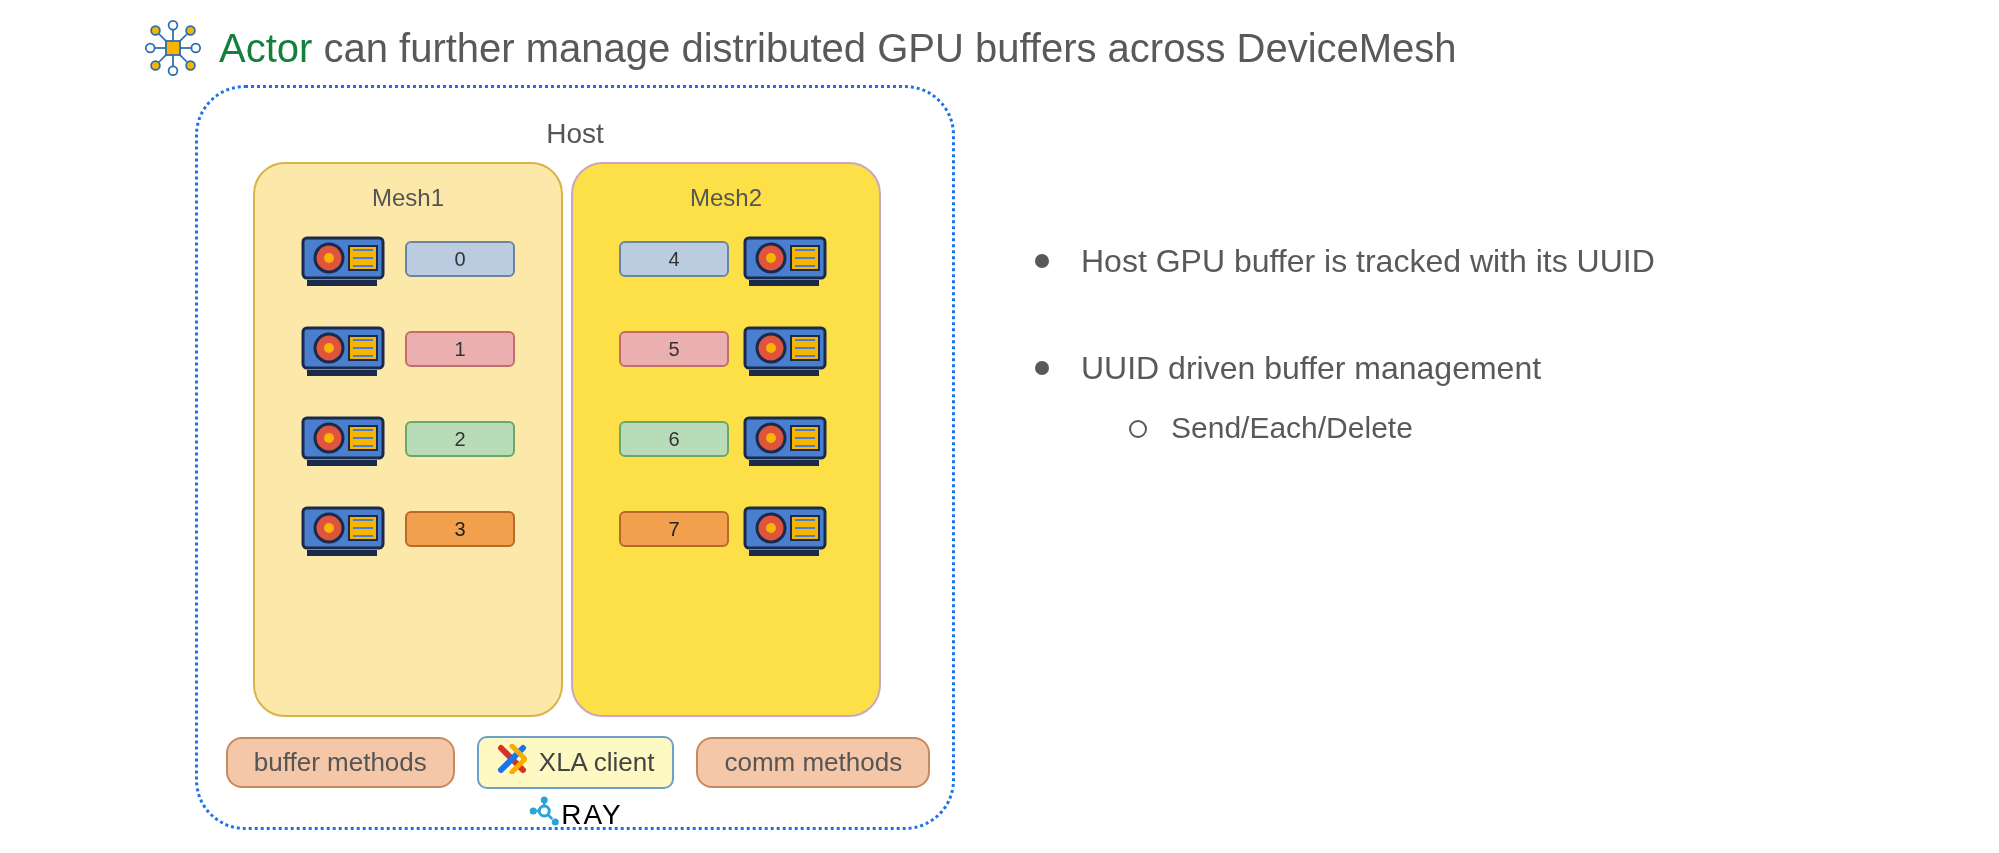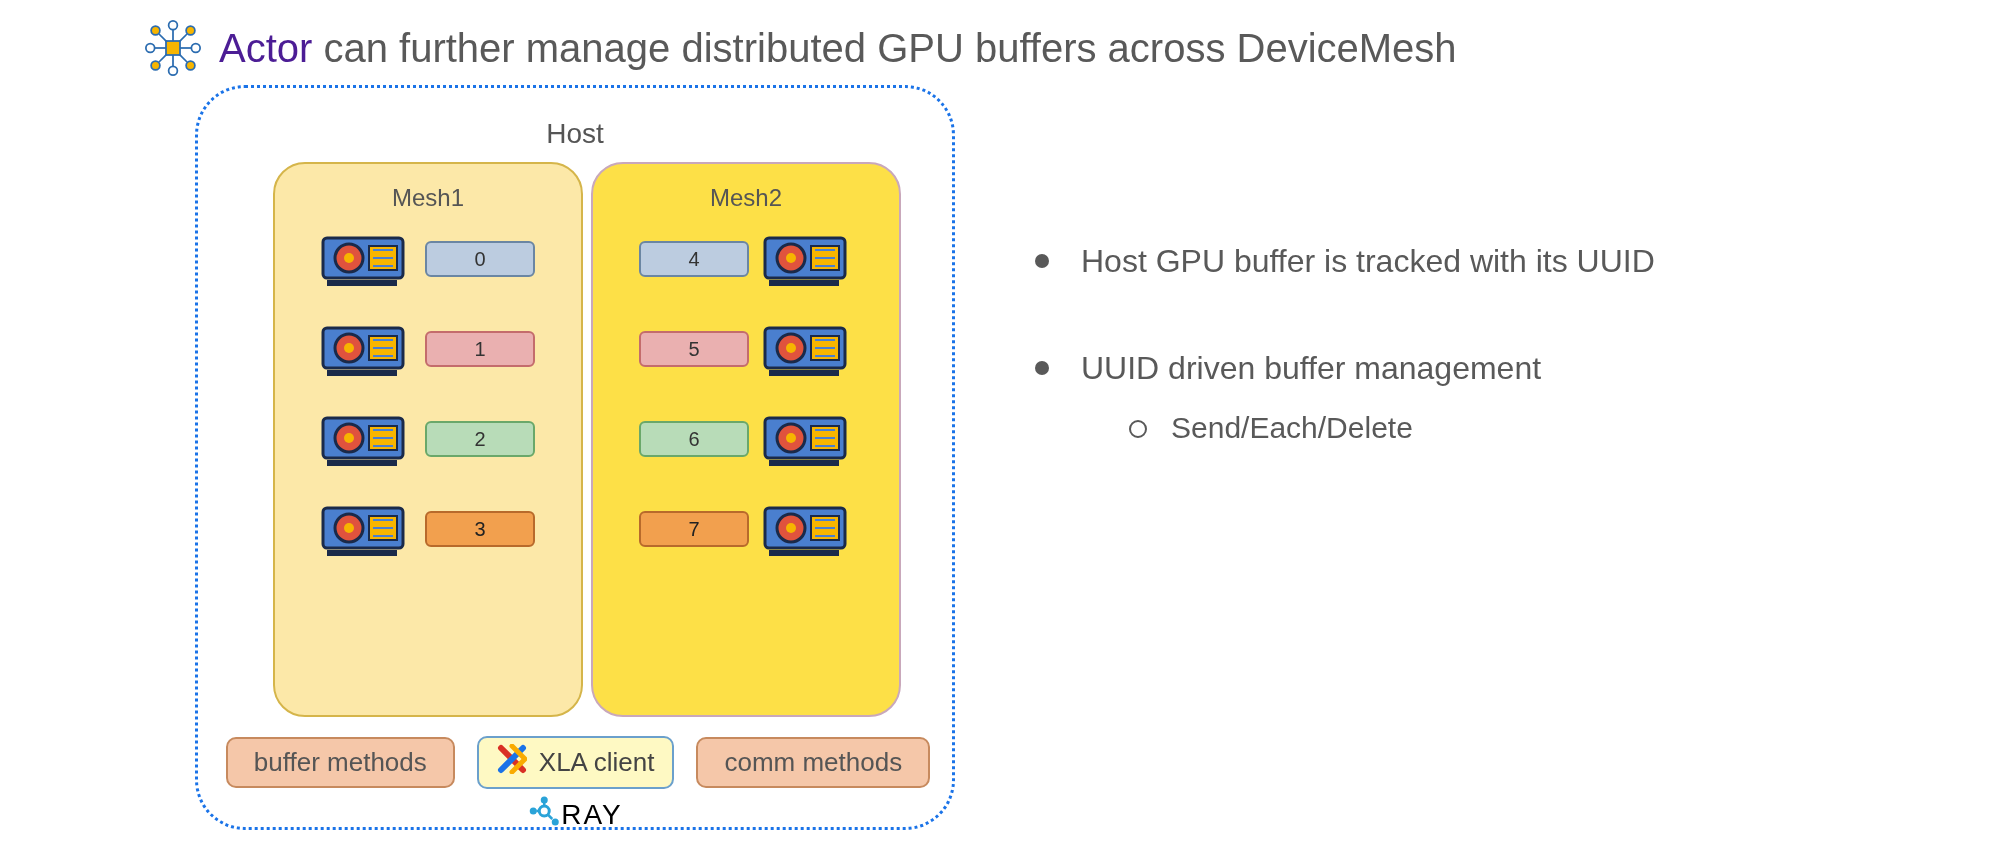--- a/index.html
+++ b/index.html
@@ -16,21 +16,21 @@
     position: absolute;
     top: 20px;
     left: 145px;
     font-size: 40px;
     color: #595959;
     display: flex;
     align-items: center;
     gap: 18px;
   }
   .slide-title .title-icon { width: 56px; height: 56px; }
-  .slide-title .actor-text { color: #4c1d95; margin-top: 32px; }
+  .slide-title .actor-text { color: #15803d; margin-top: 32px; }
 
   .diagram-area {
     position: absolute;
     top: 85px;
     left: 195px;
     width: 780px;
     height: 750px;
   }
 
   .host-box {
@@ -51,21 +51,20 @@
     font-size: 28px;
     color: #555;
   }
 
   .meshes-row {
     position: absolute;
     top: 74px;
     left: 55px;
     display: flex;
     gap: 8px;
-    margin-left: 20px;
   }
 
   .mesh-box {
     width: 310px;
     height: 555px;
     border-radius: 32px;
     padding-top: 20px;
     display: flex;
     flex-direction: column;
     align-items: center;
@@ -104,21 +103,21 @@
     display: flex;
     align-items: center;
     justify-content: center;
     gap: 22px;
   }
   .method-chip {
     background: #f5c7a9;
     border: 2px solid #c78a5e;
     color: #555;
     font-size: 26px;
-    border-radius: 10px;
+    border-radius: 16px;
     padding: 8px 26px;
   }
   .xla-chip {
     background: #fef9c3;
     border: 2px solid #6ba0cc;
     color: #444;
     font-size: 26px;
     border-radius: 10px;
     padding: 6px 18px;
     display: flex;

